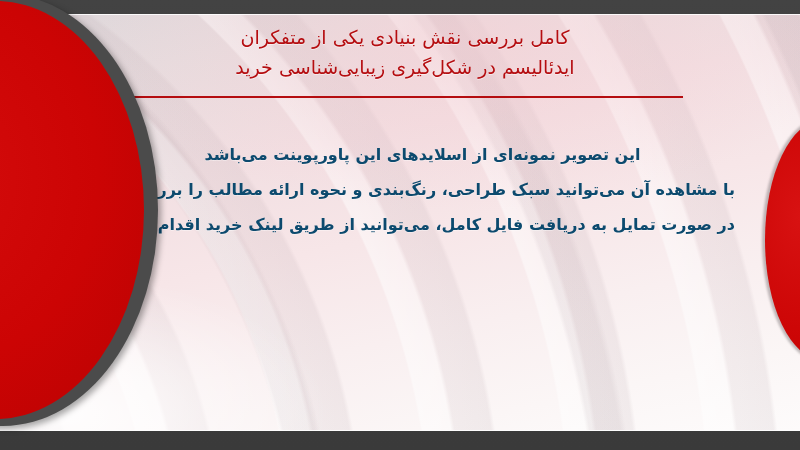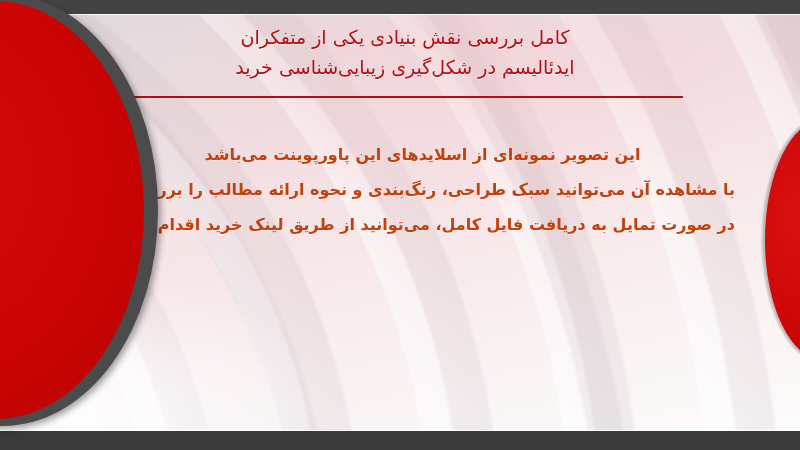--- a/index.html
+++ b/index.html
@@ -185,21 +185,21 @@
   
   .body-block {
     position: absolute;
     left: 110px;
     top: 123px;
     width: 625px;
     direction: rtl;
     text-align: center;
   }
   .body-line {
-    color: #c2410c;
+    color: #0c4a6e;
     font-size: 16px;
     font-weight: 700;
     line-height: 35px;
     white-space: nowrap;
     text-shadow: 0 1px 0 rgba(255,255,255,0.35);
   }
 </style>
 </head>
 <body>
 

